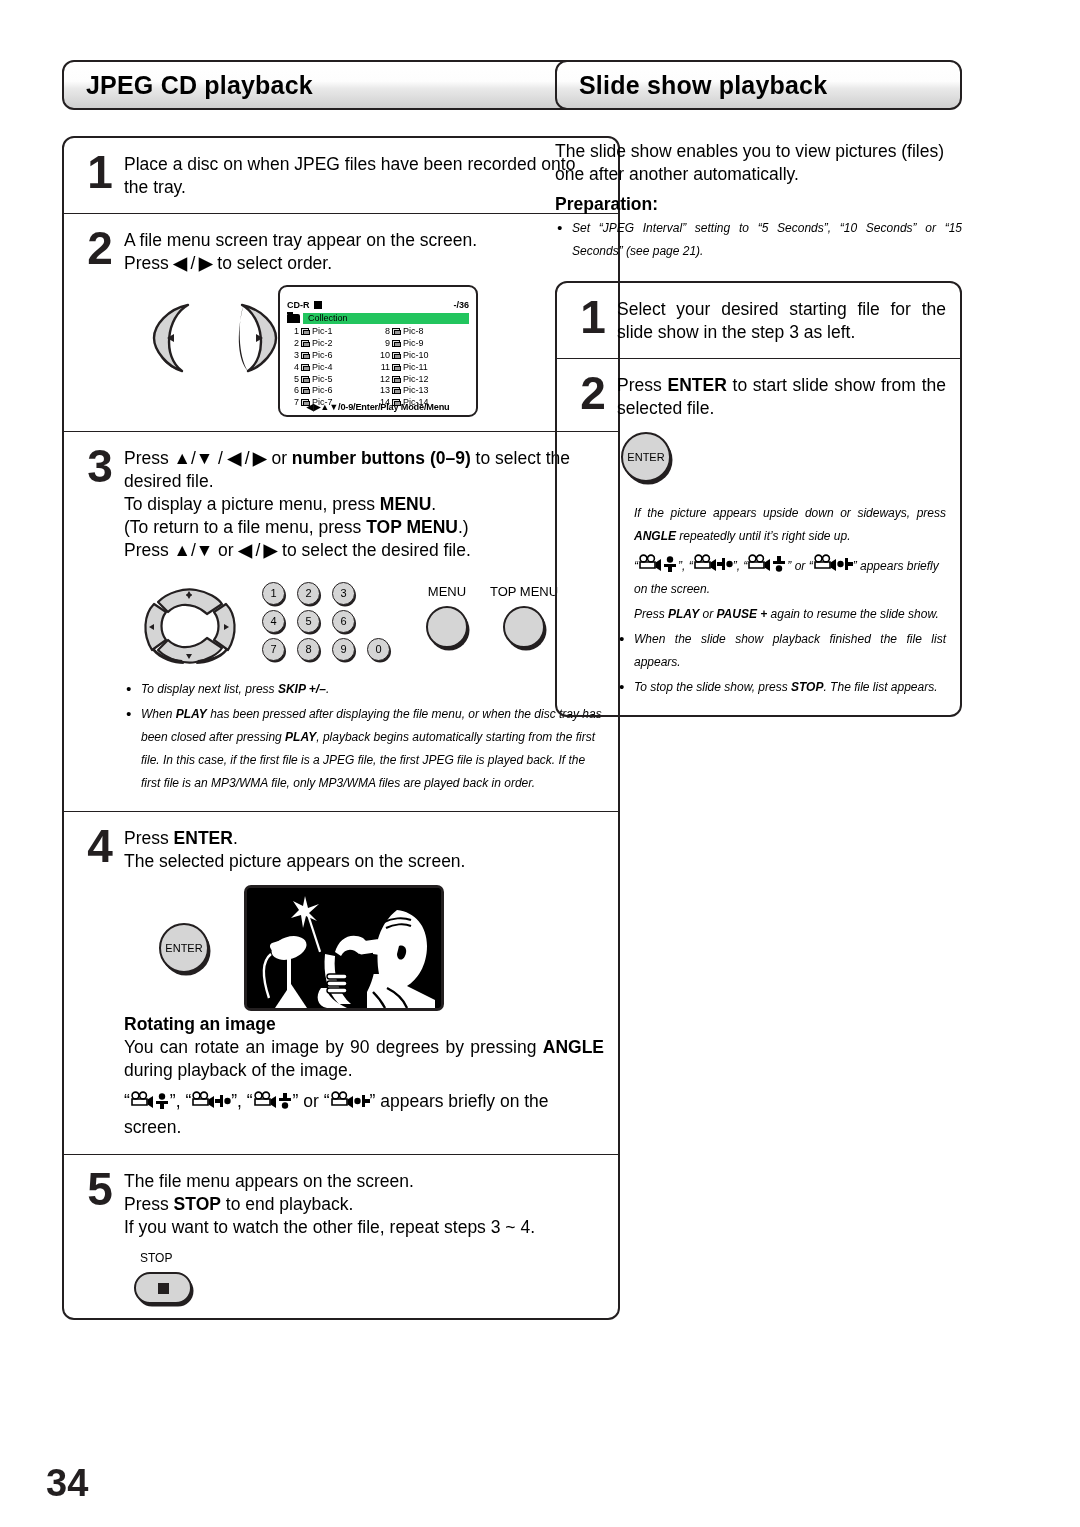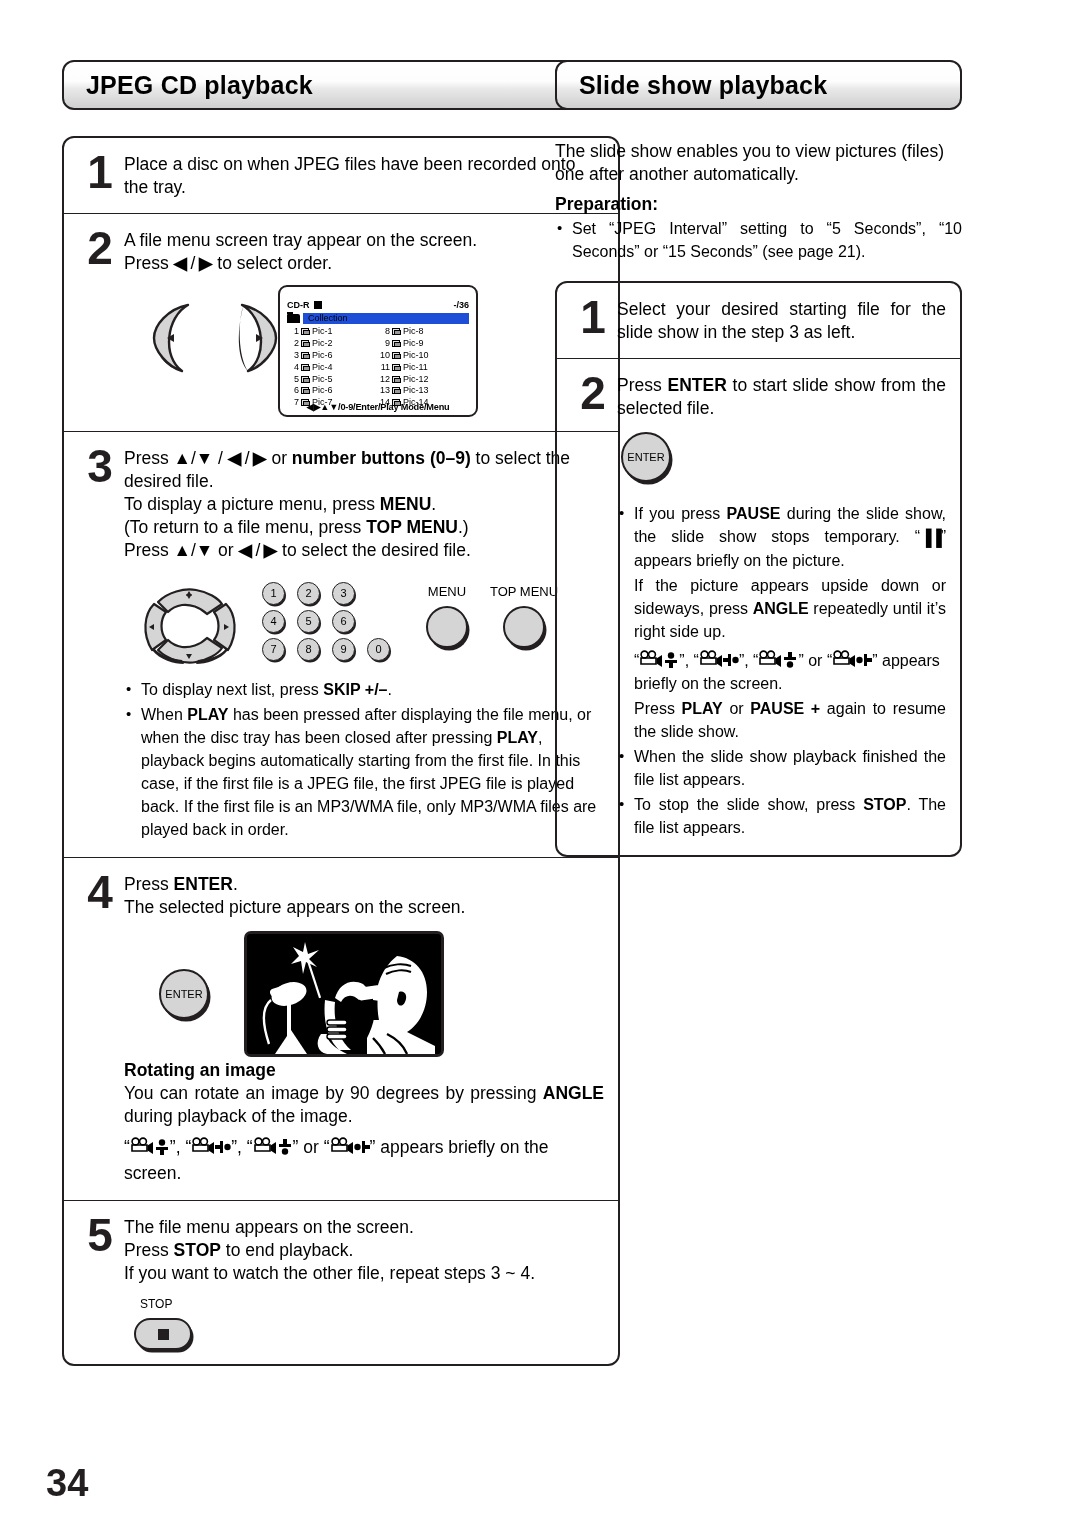--- a/index.html
+++ b/index.html
@@ -51,21 +51,21 @@
     padding-top:2px;
   }
   .stepbody { flex:1; font-size:17.5px; line-height:23px; padding-top:5px; }
   .just { text-align:justify; }
   b, .b { font-weight:bold; }
 
   
   ul.bl { list-style:none; margin:4px 0 0 0; padding:0; }
   ul.bl > li {
     position:relative; padding-left:17px; margin-bottom:2px;
-    font-size:16px; line-height:23px;
+    font-size:12px; line-height:23px;font-style:italic;
   }
   ul.bl > li:before {
     content:"\2022"; position:absolute; left:2px; top:-1px; font-size:15px;
   }
   ul.bl > li.nobul { padding-left:17px; }
   ul.bl > li.nobul:before { content:""; }
 
   
   .osd-wrap { display:flex; align-items:flex-start; margin-top:10px; }
   .osd {
@@ -78,21 +78,21 @@
   }
   .osd-top { display:flex; justify-content:space-between; align-items:center; font-weight:bold; font-size:9px; }
   .osd-top .sq { display:inline-block; width:8px; height:8px; background:#000; margin-left:4px; vertical-align:-1px; }
   .osd-folder { display:flex; align-items:center; margin-top:3px; }
   .folder-ico {
     width:13px; height:9px; background:#000; margin-right:3px;
     border-radius:1px 2px 0 0; position:relative;
   }
   .folder-ico:after { content:""; position:absolute; left:0; top:-2px; width:6px; height:2px; background:#000;}
   .osd-folder .fname {
-    flex:1; background:#1d4ed8; color:#000; font-size:9px;
+    flex:1; background:#22c55e; color:#000; font-size:9px;
     padding:1px 0 1px 5px; height:11px; line-height:9px;
   }
   .osd-list { display:flex; margin-top:2px; }
   .osd-col { width:50%; }
   .osd-row { display:flex; align-items:center; height:11.8px; font-size:9px; }
   .osd-row .idx { width:14px; text-align:right; padding-right:2px; }
   .osd-row .pico {
     width:8px; height:7px; border:1px solid #000; margin-right:3px;
     background:#e6e6e6; position:relative; flex:0 0 8px;
   }
@@ -559,23 +559,20 @@
           <div class="just">
             <span>Press </span><b>ENTER</b><span> to start slide show from the selected file.</span>
           </div>
           <div style="margin-top:12px;margin-left:4px;">
             <div class="enterbtn">
               <span>ENTER</span>
             </div>
           </div>
 
           <ul class="bl" style="margin-top:20px;">
-            <li class="just">
-              <span>If you press </span><b>PAUSE</b><span> during the slide show, the slide show stops temporary. “</span><span class="pausebar">▐▐</span><span>” appears briefly on the picture.</span>
-            </li>
             <li class="nobul just">
               <span>If the picture appears upside down or sideways, press </span><b>ANGLE</b><span> repeatedly until it’s right side up.</span>
             </li>
             <li class="nobul angle-line">
               <span>“</span><span class="aglyph">
                   <svg width="40" height="20" viewBox="0 0 40 20">
                     <g fill="#000">
                       <circle cx="5.5" cy="4.5" r="3.4" fill="none" stroke="#000" stroke-width="1.6"></circle>
                       <circle cx="13" cy="4.5" r="3.4" fill="none" stroke="#000" stroke-width="1.6"></circle>
                       <path d="M2 8 L17 8 L17 14 L2 14 Z" fill="none" stroke="#000" stroke-width="1.6"></path>

